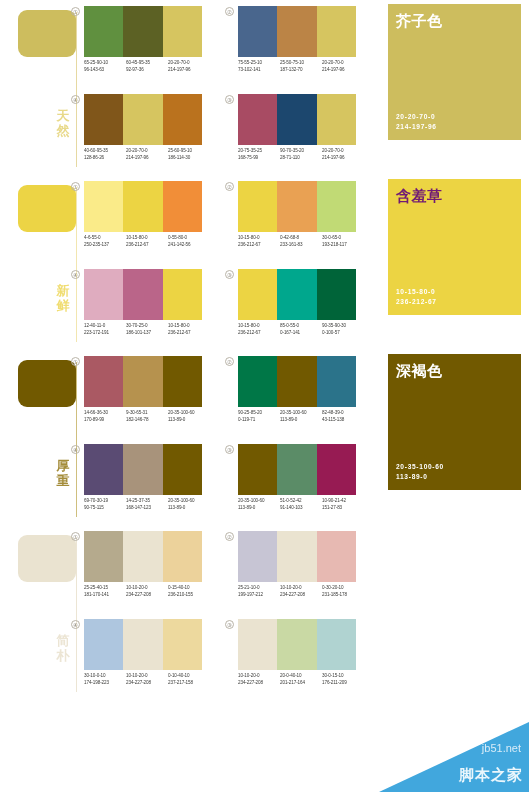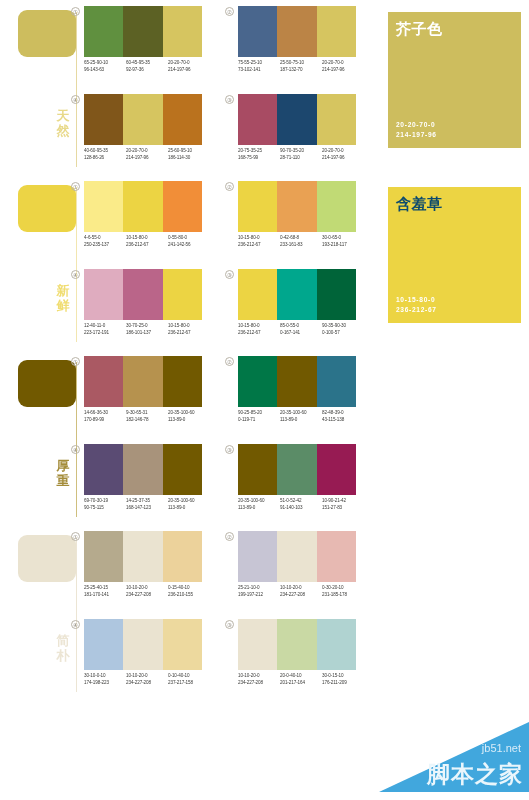--- a/index.html
+++ b/index.html
@@ -70,21 +70,21 @@
   .codecell { width: 42px; }
   .codecell div {
     font-size: 4.6px; line-height: 6.6px;
     color: #3a3a38;
     white-space: nowrap;
     letter-spacing: -0.1px;
   }
 
   
   .panel {
-    position: absolute; left: 388px; top: 12px;
+    position: absolute; left: 388px; top: 4px;
     width: 133px; height: 136px;
   }
   .panel-title {
     position: absolute; left: 8px; top: 8px;
     font-size: 15px; line-height: 18px;
     font-weight: bold;
     color: #ffffff;
     letter-spacing: 0.5px;
   }
   .panel-codes {
@@ -111,21 +111,21 @@
     border-bottom: 70px solid #41a7dd;
   }
   .wm-url {
     position: absolute; right: 8px; top: 20px;
     font-size: 11px; line-height: 12px;
     color: #d8ecf8;
     font-family: "Liberation Sans", sans-serif;
   }
   .wm-name {
     position: absolute; right: 6px; bottom: 6px;
-    font-size: 23px; line-height: 23px;
+    font-size: 15px; line-height: 23px;
     color: #eaf6fc;
     font-weight: bold;
     letter-spacing: 1px;
   }
 </style>
 </head>
 <body>
 
 <div id="page">
     <div class="section" style="top: 0px; position: absolute; left: 0px;">
@@ -328,21 +328,21 @@
               <div>0-167-141</div>
             </div>
             <div class="codecell">
               <div>90-35-90-30</div>
               <div>0-100-57</div>
             </div>
           </div>
         </div>
       </div>
       <div class="panel" style="background: rgb(236, 212, 67);">
-        <div class="panel-title" style="color: #0c4a6e;">含羞草</div>
+        <div class="panel-title" style="color: #701a75;">含羞草</div>
         <div class="panel-codes" style="color: rgb(255, 255, 255);">
           <div>10-15-80-0</div>
           <div>236-212-67</div>
         </div>
       </div>
     </div>
     <div class="section" style="top: 350px; position: absolute; left: 0px;">
       <div class="theme-col">
         <div class="theme-chip" style="background: rgb(113, 89, 0);"></div>
         <div class="theme-rule" style="background: rgb(207, 191, 126);"></div>
@@ -434,20 +434,27 @@
               <div>51-0-52-42</div>
               <div>91-140-103</div>
             </div>
             <div class="codecell">
               <div>10-90-21-42</div>
               <div>151-27-83</div>
             </div>
           </div>
         </div>
       </div>
+      <div class="panel" style="background: rgb(113, 89, 0);">
+        <div class="panel-title" style="color: rgb(255, 255, 255);">深褐色</div>
+        <div class="panel-codes" style="color: rgb(255, 255, 255);">
+          <div>20-35-100-60</div>
+          <div>113-89-0</div>
+        </div>
+      </div>
     </div>
     <div class="section" style="top: 525px; position: absolute; left: 0px;">
       <div class="theme-col">
         <div class="theme-chip" style="background: rgb(234, 227, 208);"></div>
         <div class="theme-rule" style="background: rgb(236, 229, 212);"></div>
         <div class="theme-label" style="color: rgb(236, 229, 212);">
           <span>简</span>
           <span>朴</span>
         </div>
       </div>

